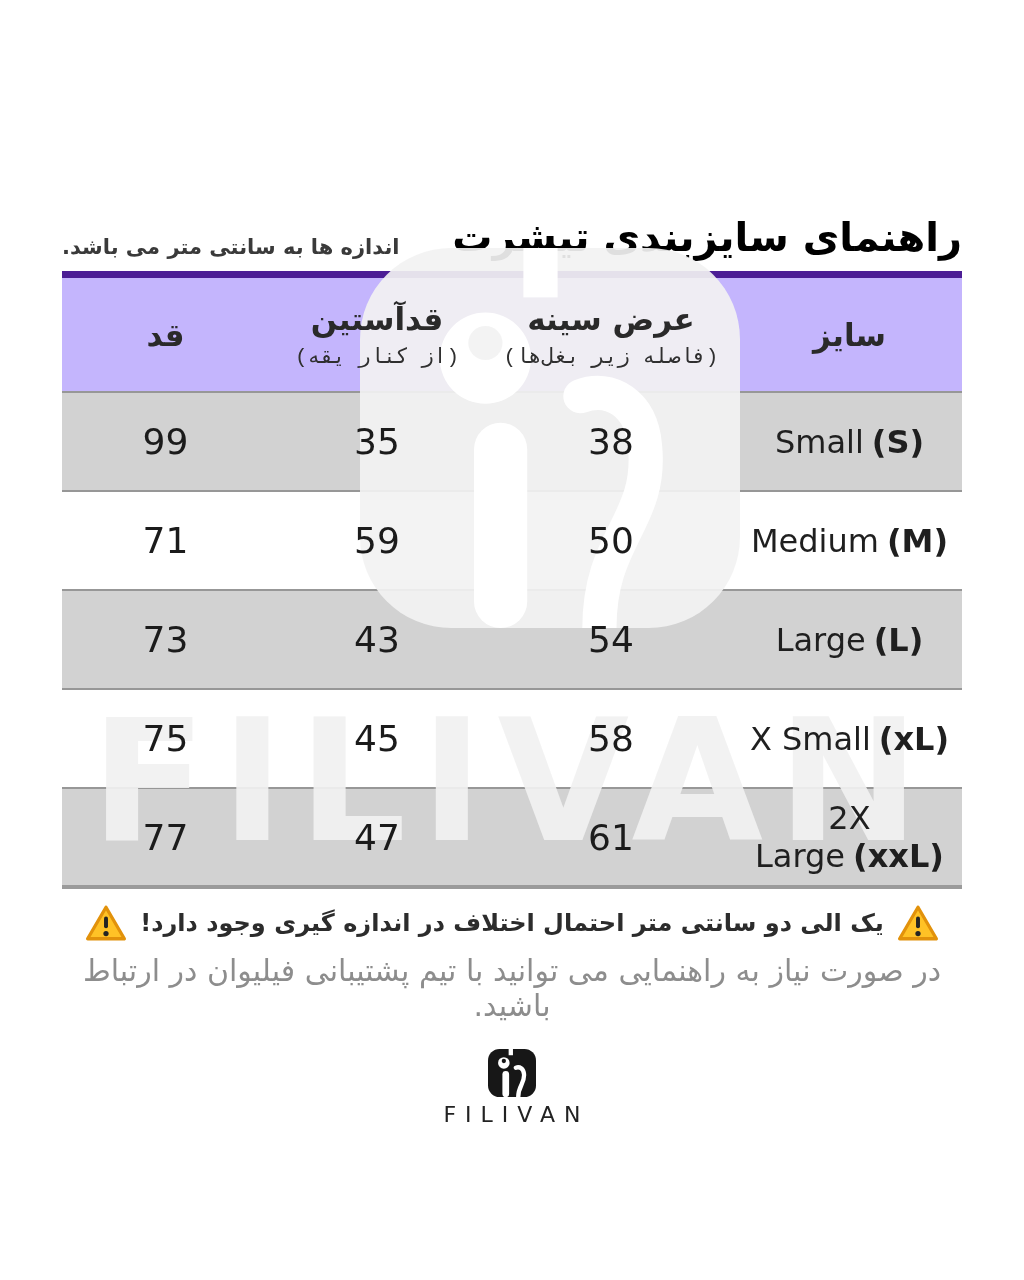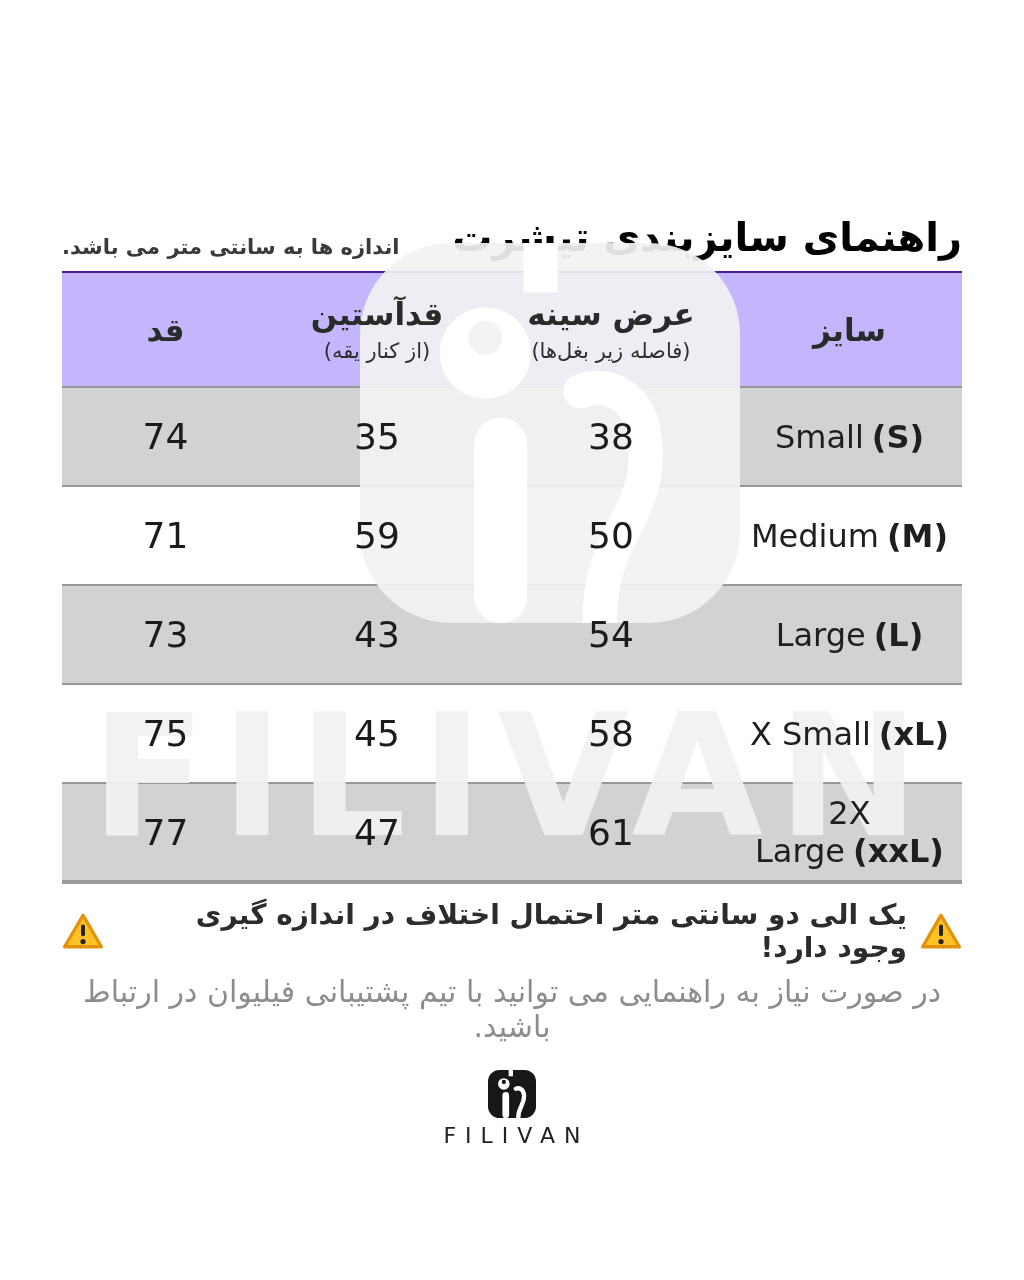--- a/index.html
+++ b/index.html
@@ -2,36 +2,36 @@
 <html lang="fa"><head>
 <meta charset="utf-8">
 <style>
   * { margin:0; padding:0; box-sizing:border-box; }
   html,body { width:1024px; height:1280px; background:#ffffff; overflow:hidden;
     font-family:"DejaVu Sans","Liberation Sans",sans-serif; }
   .page { width:1024px; height:1280px; padding:215px 62px 0; }
 
   
   .topbar { display:flex; justify-content:space-between; align-items:flex-end;
-    padding-bottom:12px; border-bottom:2px solid #4c1d95; }
+    padding-bottom:12px; border-bottom:7px solid #4c1d95; }
   .note-fa { font-size:21px; font-weight:bold; color:#3a3a3a; direction:rtl; text-align:left; }
   .note-url { font-size:27px; font-weight:bold; color:#4c4c4c; letter-spacing:1px; margin-top:2px; }
   .title { font-size:40px; font-weight:bold; color:#000000; direction:rtl; line-height:1.1; }
 
   
   .table-wrap { position:relative; }
   table { width:100%; border-collapse:collapse; direction:rtl; table-layout:fixed; }
   th:nth-child(1){ width:25%; } th:nth-child(2){ width:28%; }
   th:nth-child(3){ width:24%; } th:nth-child(4){ width:23%; }
   thead tr { height:114px; }
   th { vertical-align:middle; text-align:center; background:#c4b5fd; }
   .h-main { display:block; font-size:31px; font-weight:bold; color:#2a2a2a;
     position:relative; z-index:2; }
   .h-sub { display:block; font-size:21px; font-weight:normal; color:#2f2f2f;
-    margin-top:7px; position:relative; z-index:2; }
+    margin-top:7px; position:relative; z-index:2;font-family:Liberation Mono, monospace; }
   tbody tr { height:99px; border-top:2px solid #979797; }
   tbody tr:last-child { border-bottom:4px solid #9b9b9b; }
   tbody tr.shade { background:#d2d2d2; }
   td { text-align:center; vertical-align:middle; }
   .num { font-size:36px; color:#1b1b1b; position:relative; z-index:2; }
   .size-label { direction:ltr; font-size:32px; color:#1f1f1f; position:relative; z-index:2;
     display:inline-block; }
   .size-label .code { font-weight:bold; margin-left:8px; }
 
   
@@ -39,21 +39,21 @@
   .wm-logo { top:-30px; left:298px; width:380px; height:380px; color:rgba(242,242,242,0.92); }
   .wm-logo svg { width:100%; height:100%; }
   .wm-text { top:406px; left:-12px; right:-12px; text-align:center; font-size:170px;
     font-weight:bold; letter-spacing:14px; line-height:195px; color:rgba(241,241,241,0.92);
     white-space:nowrap; }
 
   
   .warning-row { margin-top:14px; display:flex; justify-content:center; align-items:center;
     gap:13px; direction:rtl; }
   .warning-row .w-icon { width:42px; height:40px; flex:0 0 auto; }
-  .warning-text { font-size:28px; font-weight:bold; color:#2c2c2c; direction:rtl; }
+  .warning-text { font-size:24px; font-weight:bold; color:#2c2c2c; direction:rtl; }
   .support { margin-top:10px; text-align:center; font-size:30px; color:#8d8d8d; direction:rtl; }
   .brand { margin-top:26px; display:flex; flex-direction:column; align-items:center; }
   .brand-icon { width:48px; height:48px; color:#171717; }
   .brand-icon svg { width:100%; height:100%; }
   .wordmark { margin-top:5px; font-size:22px; letter-spacing:9px; color:#222222;
     text-indent:9px; }
 </style>
 </head>
 <body>
 
@@ -97,21 +97,21 @@
           <th>
             <span class="h-main">قد</span>
           </th>
         </tr>
       </thead>
       <tbody>
         <tr class="shade">
           <td><span class="size-label" dir="ltr"><span>Small</span><span class="code">(S)</span></span></td>
           <td><span class="num">38</span></td>
           <td><span class="num">35</span></td>
-          <td><span class="num">74</span></td>
+          <td><span class="num">99</span></td>
         </tr>
         <tr>
           <td><span class="size-label" dir="ltr"><span>Medium</span><span class="code">(M)</span></span></td>
           <td><span class="num">50</span></td>
           <td><span class="num">59</span></td>
           <td><span class="num">71</span></td>
         </tr>
         <tr class="shade">
           <td><span class="size-label" dir="ltr"><span>Large</span><span class="code">(L)</span></span></td>
           <td><span class="num">54</span></td>

